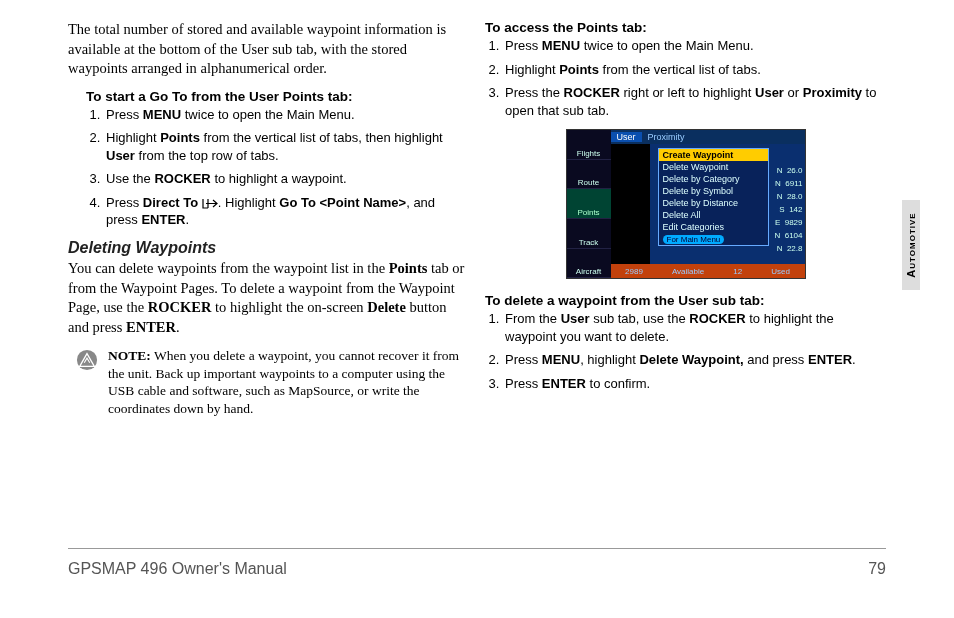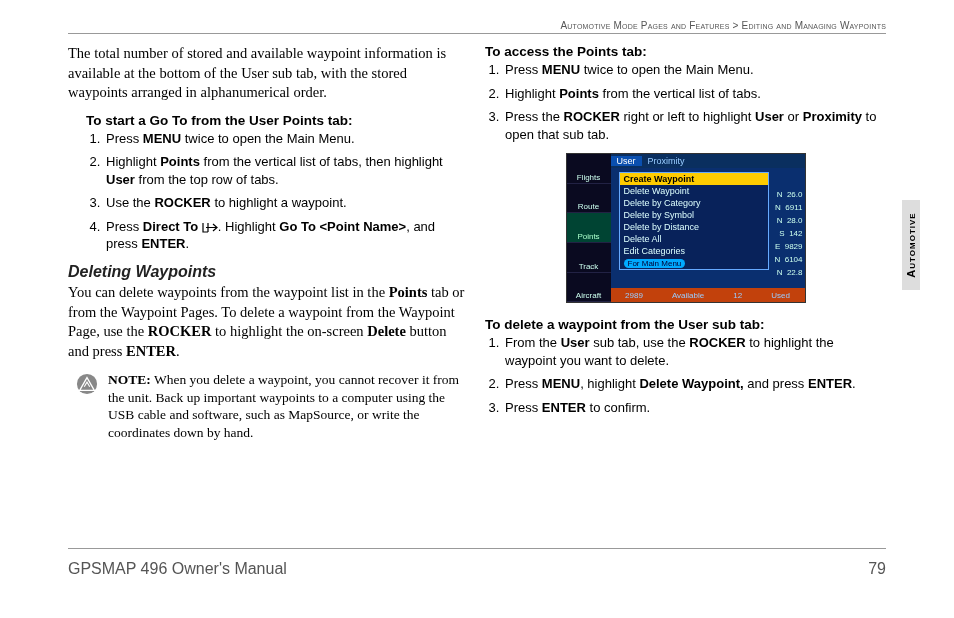--- a/index.html
+++ b/index.html
@@ -135,20 +135,21 @@
     font-size: 9px;
     align-items: center;
   }
   .ss-toptabs span { padding: 0 6px; color:#9cf; }
   .ss-toptabs span.on { background:#0a4faf; color:#fff; }
   .ss-menu {
     flex: 1;
     background: #0a2f6f;
     position: relative;
     padding: 2px;
+    margin-left: 39px;
   }
   .ss-popup {
     background: #08225a;
     border: 1px solid #6af;
     margin: 2px 34px 2px 6px;
   }
   .ss-popup div {
     font-size: 9px;
     padding: 1px 4px;
     color: #dff;
@@ -213,23 +214,20 @@
     font-family: Arial, Helvetica, sans-serif;
     font-size: 16px;
     color: #555;
   }
 </style>
 </head>
 <body>
 
 <div class="page">
 
-  <div class="breadcrumb">
-    <span>Automotive Mode Pages and Features</span><span> &gt; </span><span>Editing and Managing Waypoints</span>
-  </div>
 
   <div class="columns">
 
     <div class="col">
       <p class="body-text">The total number of stored and available waypoint information is available at the bottom of the User sub tab, with the stored waypoints arranged in alphanumerical order.</p>
 
       <div>
         <p class="proc-heading">To start a Go To from the User Points tab:</p>
         <ol class="steps">
           <li><span>Press </span><span class="b">MENU</span><span> twice to open the Main Menu.</span></li>

